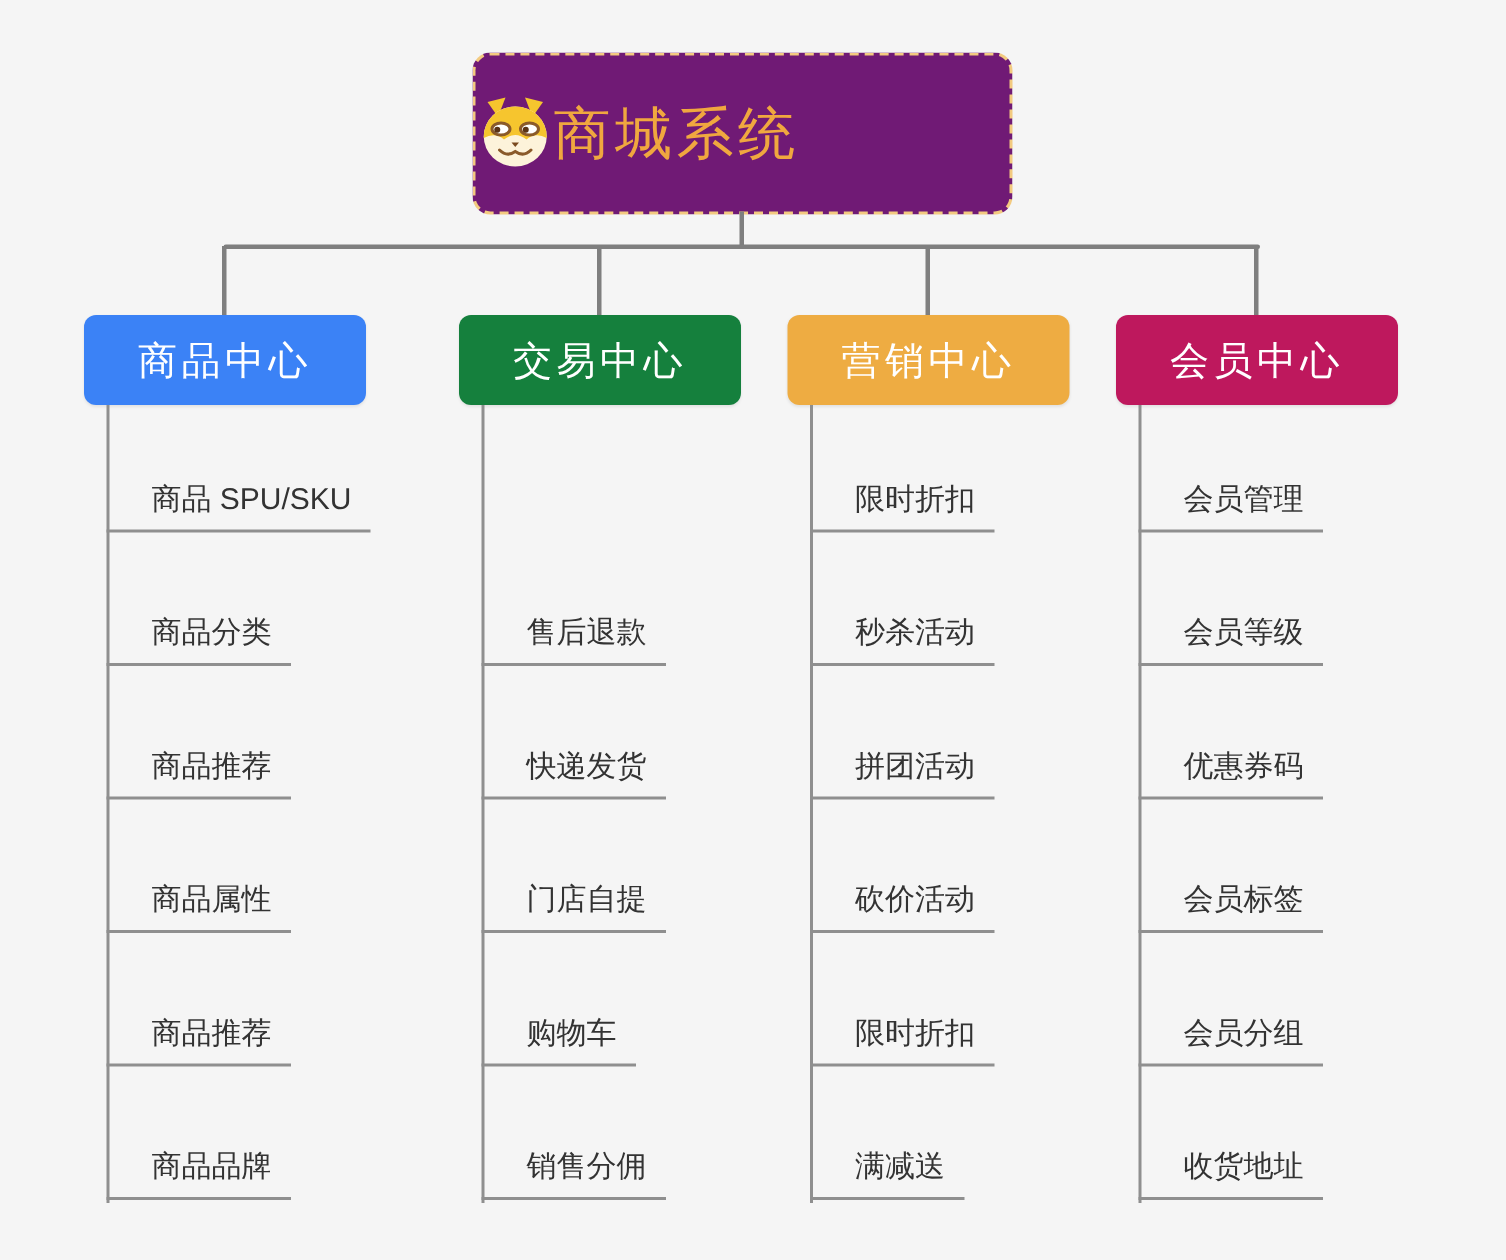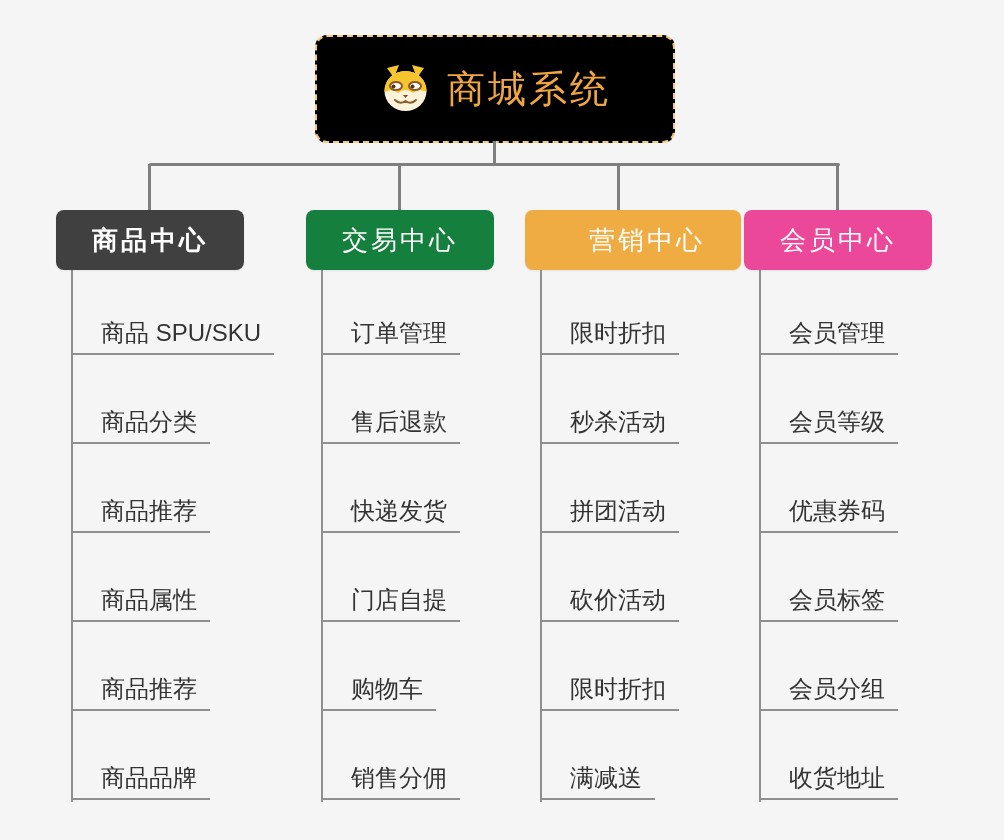--- a/index.html
+++ b/index.html
@@ -4,22 +4,22 @@
 <style>
   html,body{margin:0;padding:0;}
   body{
     width:1004px;height:840px;position:relative;overflow:hidden;
     background:#f5f5f5;
     font-family:"Liberation Sans","DejaVu Sans",sans-serif;
   }
   
   .root-node{
     position:absolute;left:315px;top:35px;width:356px;height:104px;
-    background:#000000;border:2px dashed #f3ca80;border-radius:12px;
-    display:flex;align-items:center;justify-content:center;gap:16px;
+    background:#701a75;border:2px dashed #f3ca80;border-radius:12px;
+    display:flex;align-items:center;justify-content:flex-start;gap:0;
   }
   .root-title{
     font-size:38px;letter-spacing:3px;color:#f0a73f;font-weight:500;
   }
   .root-icon{width:52px;height:50px;flex:0 0 auto;}
   
   .line{position:absolute;background:#7f7f7f;}
   .stem-root{left:493px;top:141px;width:3px;height:24px;}
   .bus{left:149px;top:163px;width:691px;height:3px;border-radius:2px;}
   .drop{top:164px;width:3px;height:46px;}
@@ -29,21 +29,21 @@
   .branch.c0{left:56px}.branch.c1{left:306px}.branch.c2{left:525px}.branch.c3{left:744px}
   .branch-box{
     position:absolute;left:0;top:0;width:188px;height:60px;border-radius:8px;
     display:flex;align-items:center;justify-content:center;
     color:#ffffff;font-size:26px;letter-spacing:3px;
     box-shadow:0 1px 2px rgba(0,0,0,0.08);
   }
   .trunk{position:absolute;left:15px;top:60px;width:2px;height:532px;background:#8f8f8f;}
   .item{
     position:absolute;left:15px;display:inline-block;white-space:nowrap;
-    font-size:24px;line-height:24px;color:#333333;
+    font-size:20px;line-height:24px;color:#333333;
     padding:0 13px 8px 30px;border-bottom:2px solid #8f8f8f;
   }
   .item.r0{top:111px}.item.r1{top:200px}.item.r2{top:289px}
   .item.r3{top:378px}.item.r4{top:467px}.item.r5{top:556px}
 </style>
 </head>
 <body>
 
 <div class="root-node">
   <svg class="root-icon" viewBox="0 0 52 50">
@@ -68,54 +68,53 @@
 </div>
 
 <div class="line stem-root"></div>
 <div class="line bus"></div>
 <div class="line drop d0"></div>
 <div class="line drop d1"></div>
 <div class="line drop d2"></div>
 <div class="line drop d3"></div>
 
 <div class="branch c0">
-  <div class="branch-box" style="background-color: #404040; font-weight: bold;">商品中心</div>
+  <div class="branch-box" style="background-color: #3b82f6;">商品中心</div>
   <div class="trunk"></div>
   <div class="item r0">商品 SPU/SKU</div>
   <div class="item r1">商品分类</div>
   <div class="item r2">商品推荐</div>
   <div class="item r3">商品属性</div>
   <div class="item r5">商品品牌</div>
   <div class="item r4">商品推荐</div>
 </div>
 
 <div class="branch c1">
   <div class="branch-box" style="background-color: #15803d;">交易中心</div>
   <div class="trunk"></div>
-  <div class="item r0">订单管理</div>
   <div class="item r1">售后退款</div>
   <div class="item r2">快递发货</div>
   <div class="item r3">门店自提</div>
   <div class="item r4">购物车</div>
   <div class="item r5">销售分佣</div>
 </div>
 
 <div class="branch c2">
-  <div class="branch-box" style="background-color: rgb(238, 172, 66); padding-left: 28px;">营销中心</div>
+  <div class="branch-box" style="background-color: rgb(238, 172, 66);">营销中心</div>
   <div class="trunk"></div>
   <div class="item r0">限时折扣</div>
   <div class="item r1">秒杀活动</div>
   <div class="item r2">拼团活动</div>
   <div class="item r3">砍价活动</div>
   <div class="item r4">限时折扣</div>
   <div class="item r5">满减送</div>
 </div>
 
 <div class="branch c3">
-  <div class="branch-box" style="background-color: #ec4899;">会员中心</div>
+  <div class="branch-box" style="background-color: #be185d;">会员中心</div>
   <div class="trunk"></div>
   <div class="item r0">会员管理</div>
   <div class="item r1">会员等级</div>
   <div class="item r2">优惠券码</div>
   <div class="item r3">会员标签</div>
   <div class="item r4">会员分组</div>
   <div class="item r5">收货地址</div>
 </div>
 
 </body></html>

